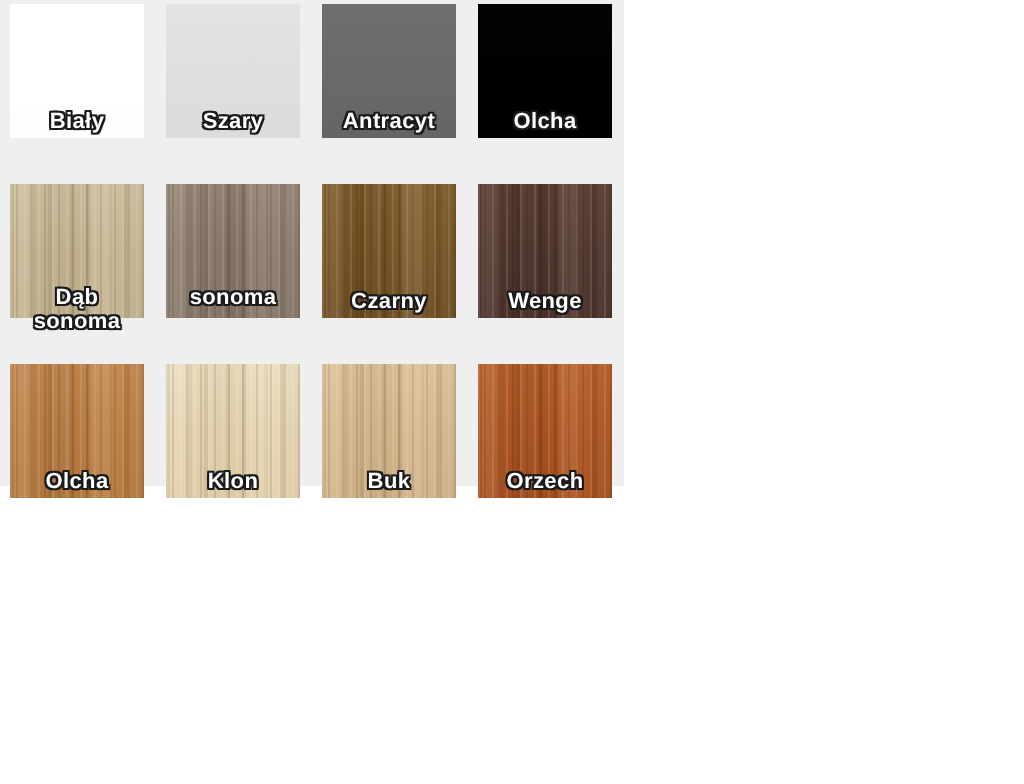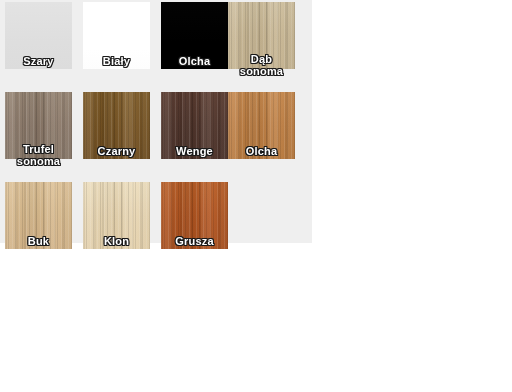--- a/index.html
+++ b/index.html
@@ -168,53 +168,58 @@
       linear-gradient(180deg, #b95b22 0%, #b1521c 50%, #aa4d19 100%);
   }
 </style>
 </head>
 <body>
 
 <div id="color-palette-panel">
   <div class="swatch-grid">
 
     <div class="swatch-cell row-1">
+      <div class="swatch-chip chip-white"></div>
+      <div class="swatch-label label-one-line">
+        <span class="line-1">Biały</span>
+      </div>
+    </div>
+
+    <div class="swatch-cell row-1">
       <div class="swatch-chip chip-gray"></div>
       <div class="swatch-label label-one-line">
         <span class="line-1">Szary</span>
       </div>
     </div>
 
     <div class="swatch-cell row-1">
-      <div class="swatch-chip chip-white"></div>
-      <div class="swatch-label label-one-line">
-        <span class="line-1">Biały</span>
-      </div>
-    </div>
-
+      <div class="swatch-chip chip-anthracite"></div>
+      <div class="swatch-label label-one-line">
+        <span class="line-1">Antracyt</span>
+      </div>
+    </div>
 
     <div class="swatch-cell row-1 last-col">
       <div class="swatch-chip chip-black"></div>
       <div class="swatch-label label-one-line">
         <span class="line-1">Olcha</span>
       </div>
     </div>
 
     <div class="swatch-cell row-2">
       <div class="swatch-chip wood chip-dab-sonoma"></div>
       <div class="swatch-label label-two-line">
         <span class="line-1">Dąb</span>
         <span class="line-2">sonoma</span>
       </div>
     </div>
 
     <div class="swatch-cell row-2">
       <div class="swatch-chip wood chip-trufel-sonoma"></div>
       <div class="swatch-label label-two-line">
-        <span class="line-1">Trufel</span>
         <span class="line-2">sonoma</span>
       </div>
     </div>
 
     <div class="swatch-cell row-2">
       <div class="swatch-chip wood chip-orzech"></div>
       <div class="swatch-label label-one-line">
         <span class="line-1">Czarny</span>
       </div>
     </div>
@@ -227,34 +232,34 @@
     </div>
 
     <div class="swatch-cell row-3">
       <div class="swatch-chip wood chip-olcha"></div>
       <div class="swatch-label label-one-line">
         <span class="line-1">Olcha</span>
       </div>
     </div>
 
     <div class="swatch-cell row-3">
+      <div class="swatch-chip wood chip-klon"></div>
+      <div class="swatch-label label-one-line">
+        <span class="line-1">Klon</span>
+      </div>
+    </div>
+
+    <div class="swatch-cell row-3">
       <div class="swatch-chip wood chip-buk"></div>
       <div class="swatch-label label-one-line">
         <span class="line-1">Buk</span>
-      </div>
-    </div>
-
-    <div class="swatch-cell row-3">
-      <div class="swatch-chip wood chip-klon"></div>
-      <div class="swatch-label label-one-line">
-        <span class="line-1">Klon</span>
       </div>
     </div>
 
     <div class="swatch-cell row-3 last-col">
       <div class="swatch-chip wood chip-grusza"></div>
       <div class="swatch-label label-one-line">
-        <span class="line-1">Grusza</span>
+        <span class="line-1">Orzech</span>
       </div>
     </div>
 
   </div>
 </div>
 
 </body></html>

